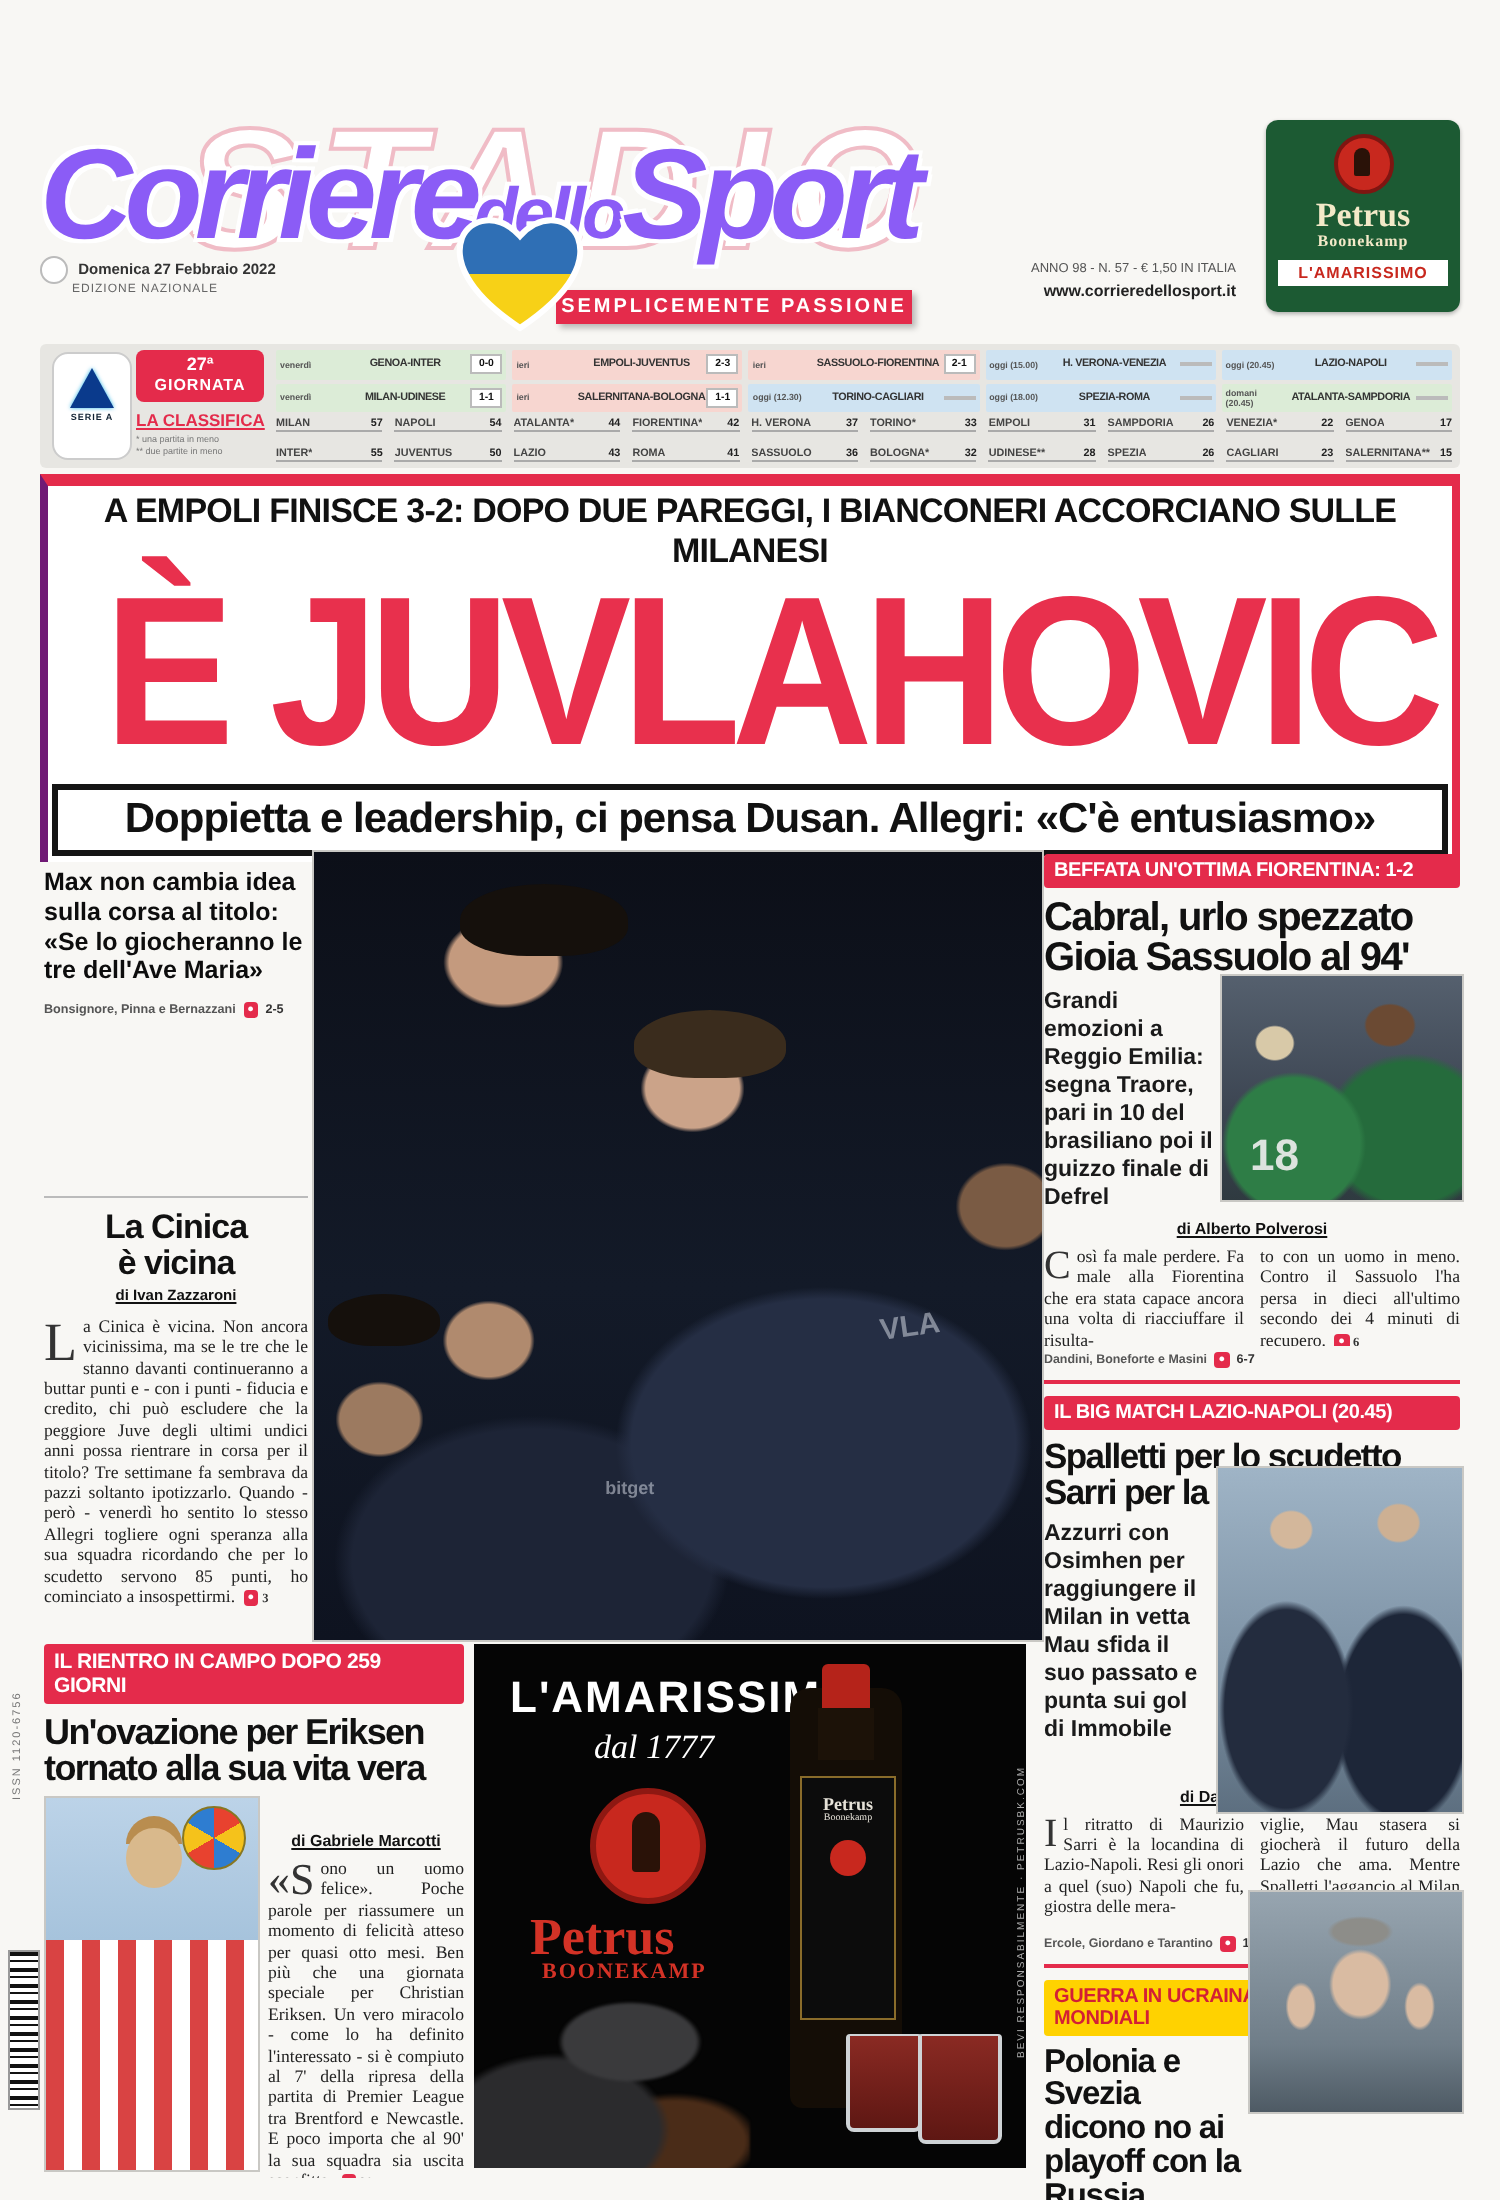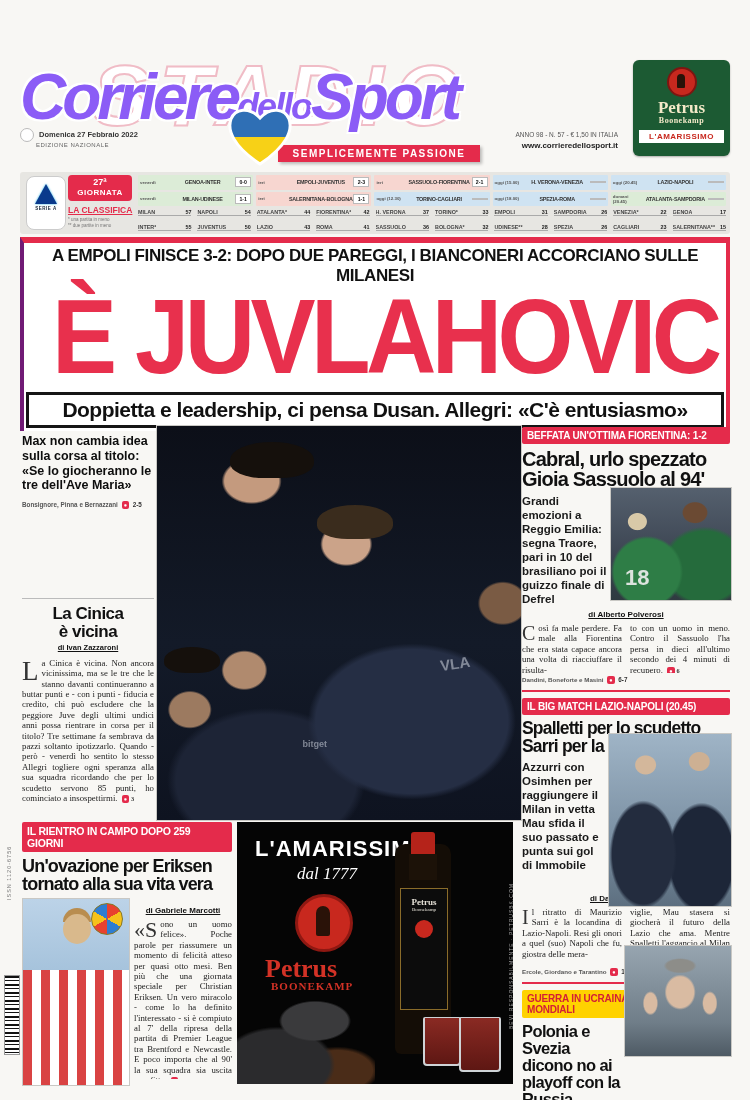--- a/index.html
+++ b/index.html
@@ -11,21 +11,21 @@
   .ghost{left:72px;top:-6px;font-size:86px;font-weight:900;font-style:italic;letter-spacing:10px;
          color:#fff;-webkit-text-stroke:2px #f0bcc6;z-index:0;white-space:nowrap;}
   .logo{left:0;top:8px;z-index:2;color:#8b5cf6;font-style:italic;font-weight:bold;white-space:nowrap;
         text-shadow:2px 2px 0 #fff,-2px 2px 0 #fff,2px -2px 0 #fff,-2px -2px 0 #fff;}
   .logo .big{font-size:64px;letter-spacing:-4px;}
   .logo .mid{font-size:36px;letter-spacing:-2px;}
   .dateline{left:0;top:76px;font-size:7.5px;font-weight:bold;color:#333;z-index:3;}
   .dateline .stamp{display:inline-block;width:12px;height:12px;border:1px solid #bbb;border-radius:50%;
         vertical-align:middle;margin-right:3px;background:#fff;}
   .edition{left:16px;top:90px;font-size:6px;color:#666;letter-spacing:.5px;z-index:3;}
-  .tagline{left:258px;top:93px;width:202px;height:17px;background:#e42b4b;color:#fff;z-index:3;
+  .tagline{left:258px;top:93px;width:178px;height:17px;background:#e42b4b;color:#fff;z-index:3;
         font-size:10px;font-weight:bold;letter-spacing:1.5px;text-align:center;line-height:17px;
         box-shadow:2px 2px 3px rgba(0,0,0,.25);}
   .issue{right:112px;top:78px;text-align:right;font-size:6.5px;color:#555;z-index:3;line-height:1.5;}
   .issue b{color:#222;font-size:8px;}
   .petrus-top{right:0;top:8px;width:97px;height:96px;background:#1c5a33;border-radius:6px;z-index:3;
         text-align:center;box-shadow:0 1px 2px rgba(0,0,0,.3);}
   .pemblem{width:26px;height:26px;margin:7px auto 2px;border-radius:50%;background:#c8281e;
         border:2px solid #7e1511;position:relative;}
   .pemblem:after{content:"";position:absolute;left:8px;top:5px;width:8px;height:14px;background:#2a1208;
         border-radius:4px 4px 1px 1px;}
@@ -487,21 +487,21 @@
     <span class="kbar" style="font-size:10.5px;">IL RIENTRO IN CAMPO DOPO 259 GIORNI</span>
     <div class="rhead" style="font-size:18px;">Un'ovazione per Eriksen tornato alla sua vita vera</div>
   </div>
   <div class="photo erik-photo">
     <div class="erik-sky"></div>
     <div class="erik-hair"></div>
     <div class="erik-head"></div>
     <div class="ball"></div>
   </div>
   <div class="abs erik-text">
-    <div class="center-by" style="margin-top:8px;">di Gabriele Marcotti</div>
+    <div class="center-by" style="margin-top:18px;">di Gabriele Marcotti</div>
     <div class="serif" style="height:160px;overflow:hidden;">
       <span class="dropcap" style="font-size:22px;line-height:18px;">«S</span><span>ono un uomo felice». Poche parole per riassumere un momento di felicità atteso per quasi otto mesi. Ben più che una giornata speciale per Christian Eriksen. Un vero miracolo - come lo ha definito l'interessato - si è compiuto al 7' della ripresa della partita di Premier League tra Brentford e Newcastle. E poco importa che al 90' la sua squadra sia uscita sconfitta.</span>
       <span class="badge">●</span><span class="pagenum">20</span>
     </div>
   </div>
 
   <div class="abs adbox">
     <div class="ad-t1">L'AMARISSIMO</div>
     <div class="ad-t2">dal 1777</div>
     <div class="ad-emblem"></div>

